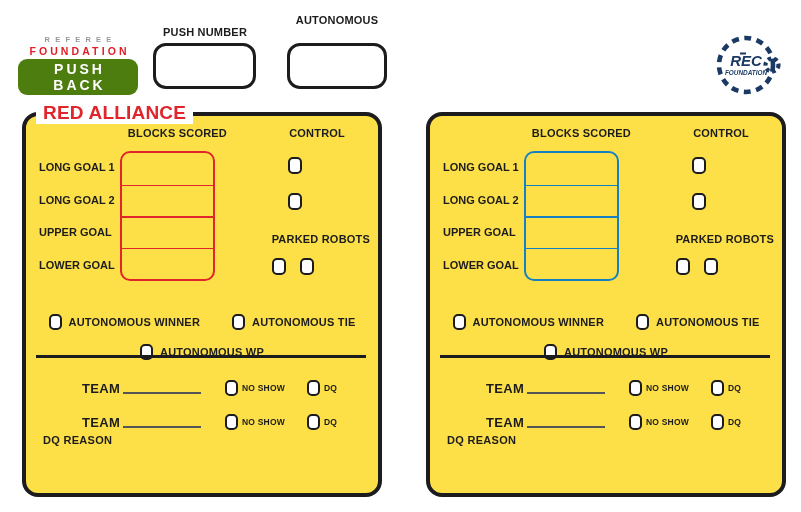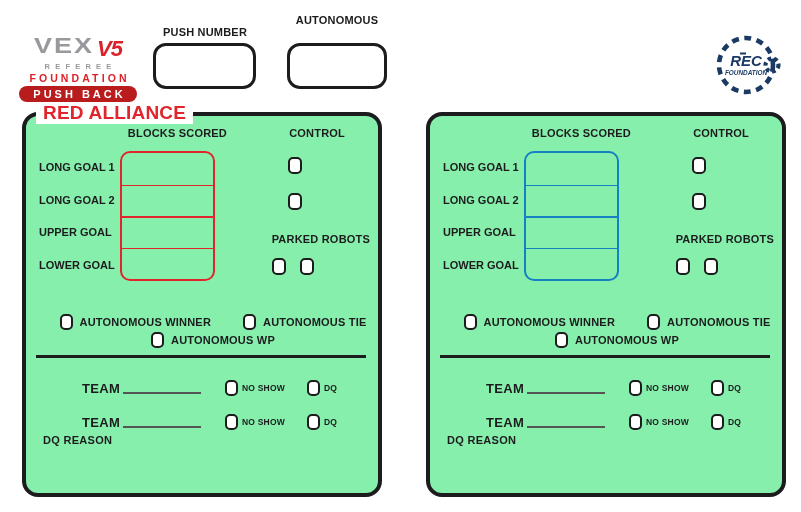--- a/index.html
+++ b/index.html
@@ -9,78 +9,74 @@
 
   
   #sheet { position:relative; width:801px; height:512px; background:#fff; }
 
   .vex-logo { left:18px; top:33px; width:120px; text-align:center; }
   .vex-row1 { display:flex; align-items:flex-end; justify-content:center; line-height:1; }
   .vex-word { font-size:27px; font-weight:bold; color:#97999c; letter-spacing:2px; transform:scaleY(.82); }
   .vex-v5 { font-size:22px; font-weight:900; font-style:italic; color:#d9232a; margin-left:3px; letter-spacing:-1px; }
   .vex-robotics { font-size:7.5px; font-weight:bold; color:#97999c; letter-spacing:5.2px; margin-top:2px; text-indent:5px;}
   .vex-competition { font-size:10.5px; font-weight:800; color:#e02027; letter-spacing:3.1px; margin-top:1px; text-indent:3px;}
-  .vex-pill { display:inline-block; margin-top:2px; background:#b91c1c; color:#fff;
-    font-size:11px; font-weight:800; letter-spacing:3px; padding:2px 11px 2px 14px; border-radius:9px; }
+  .vex-pill { display:inline-block; margin-top:2px; background:#4d7c0f; color:#fff;
+    font-size:14px; font-weight:800; letter-spacing:3px; padding:2px 11px 2px 14px; border-radius:9px; }
 
   .field-label { font-size:11px; font-weight:bold; text-align:center; line-height:11px; letter-spacing:.2px; }
   .field-box { border:3px solid #1c1c1e; border-radius:13px; background:#fff; }
 
   .rec-logo { left:705px; top:28px; width:82px; height:74px; }
 
   
   .panel { position:absolute; top:112px; width:360px; height:385px;
-    border:4px solid #1c1c1e; border-radius:16px; background:#86efac; }
+    border:4px solid #1c1c1e; border-radius:16px; background:#fde047; }
   .panel-title { position:absolute; top:-14px; left:10px; background:#fff; padding:0 7px;
     font-size:19px; font-weight:800; letter-spacing:.2px; color:var(--ac); white-space:nowrap; }
 
   .col-head { position:absolute; font-size:11px; font-weight:bold; text-align:right; letter-spacing:.2px; }
   .blocks-head { left:81px; top:11px; width:120px; }
   .control-head { left:219px; top:11px; width:100px; }
 
   .score-table { position:absolute; left:94px; top:35px; width:95px; height:130px;
     border:2px solid var(--ac); border-radius:10px; overflow:hidden; }
   .score-cell { position:absolute; left:0; width:100%; height:25%; }
   .score-sep { position:absolute; left:0; width:100%; height:1.5px; background:var(--ac); }
 
   .row-label { position:absolute; left:13px; width:80px; height:16px; font-size:11px; font-weight:bold; line-height:16px; }
 
   .cbx { display:inline-block; width:14px; height:17px; border:2.6px solid #1c1c1e;
     border-radius:5px; background:#fff; flex:none; }
   .cbx.sm { width:13px; height:16px; }
 
   .parked-head { left:194px; top:117px; width:150px; }
 
-  .auto-row { position:absolute; left:0; width:100%; display:flex; justify-content:center; align-items:center;margin-left:11px; }
+  .auto-row { position:absolute; left:0; width:100%; display:flex; justify-content:center; align-items:center; }
   .auto-row1 { top:198px; gap:32px; }
-  .auto-row2 { top:216px; }
+  .auto-row2 { top:228px; }
   .auto-pair { display:flex; align-items:center; gap:7px; }
   .auto-lbl { font-size:11px; font-weight:bold; letter-spacing:.2px; }
 
   .divider { position:absolute; top:239px; left:10px; width:330px; height:3px; background:#1c1c1e; }
 
   .team-row { position:absolute; left:56px; display:flex; align-items:center; height:18px; }
   .team-row1 { top:263px; } .team-row2 { top:297px; }
   .team-lbl { font-size:13px; font-weight:bold; letter-spacing:.3px; }
   .team-line { width:78px; height:1.6px; background:#555; align-self:flex-end; margin:0 0 3px 3px; }
   .mini-lbl { font-size:8.5px; font-weight:bold; margin-left:4px; letter-spacing:.2px; }
   .gap24 { margin-left:24px; } .gap20 { margin-left:22px; }
 
   .dq-reason { position:absolute; left:17px; top:318px; font-size:11px; font-weight:bold; letter-spacing:.3px; }
 </style>
 </head>
 <body>
 
 <div id="sheet">
 
   <div class="abs vex-logo">
-    <div class="vex-row1">
-      <span class="vex-word">VEX</span>
-      <span class="vex-v5">V5</span>
-    </div>
     <div class="vex-robotics">REFEREE</div>
     <div class="vex-competition">FOUNDATION</div>
     <div><span class="vex-pill">PUSH BACK</span></div>
   </div>
 
   <div class="abs field-label" style="left:150px; top:27px; width:110px;">PUSH NUMBER</div>
   <div class="abs field-box" style="left:153px; top:43px; width:103px; height:46px;"></div>
 
   <div class="abs field-label" style="left:285px; top:15px; width:104px;">
     <div>AUTONOMOUS</div>

